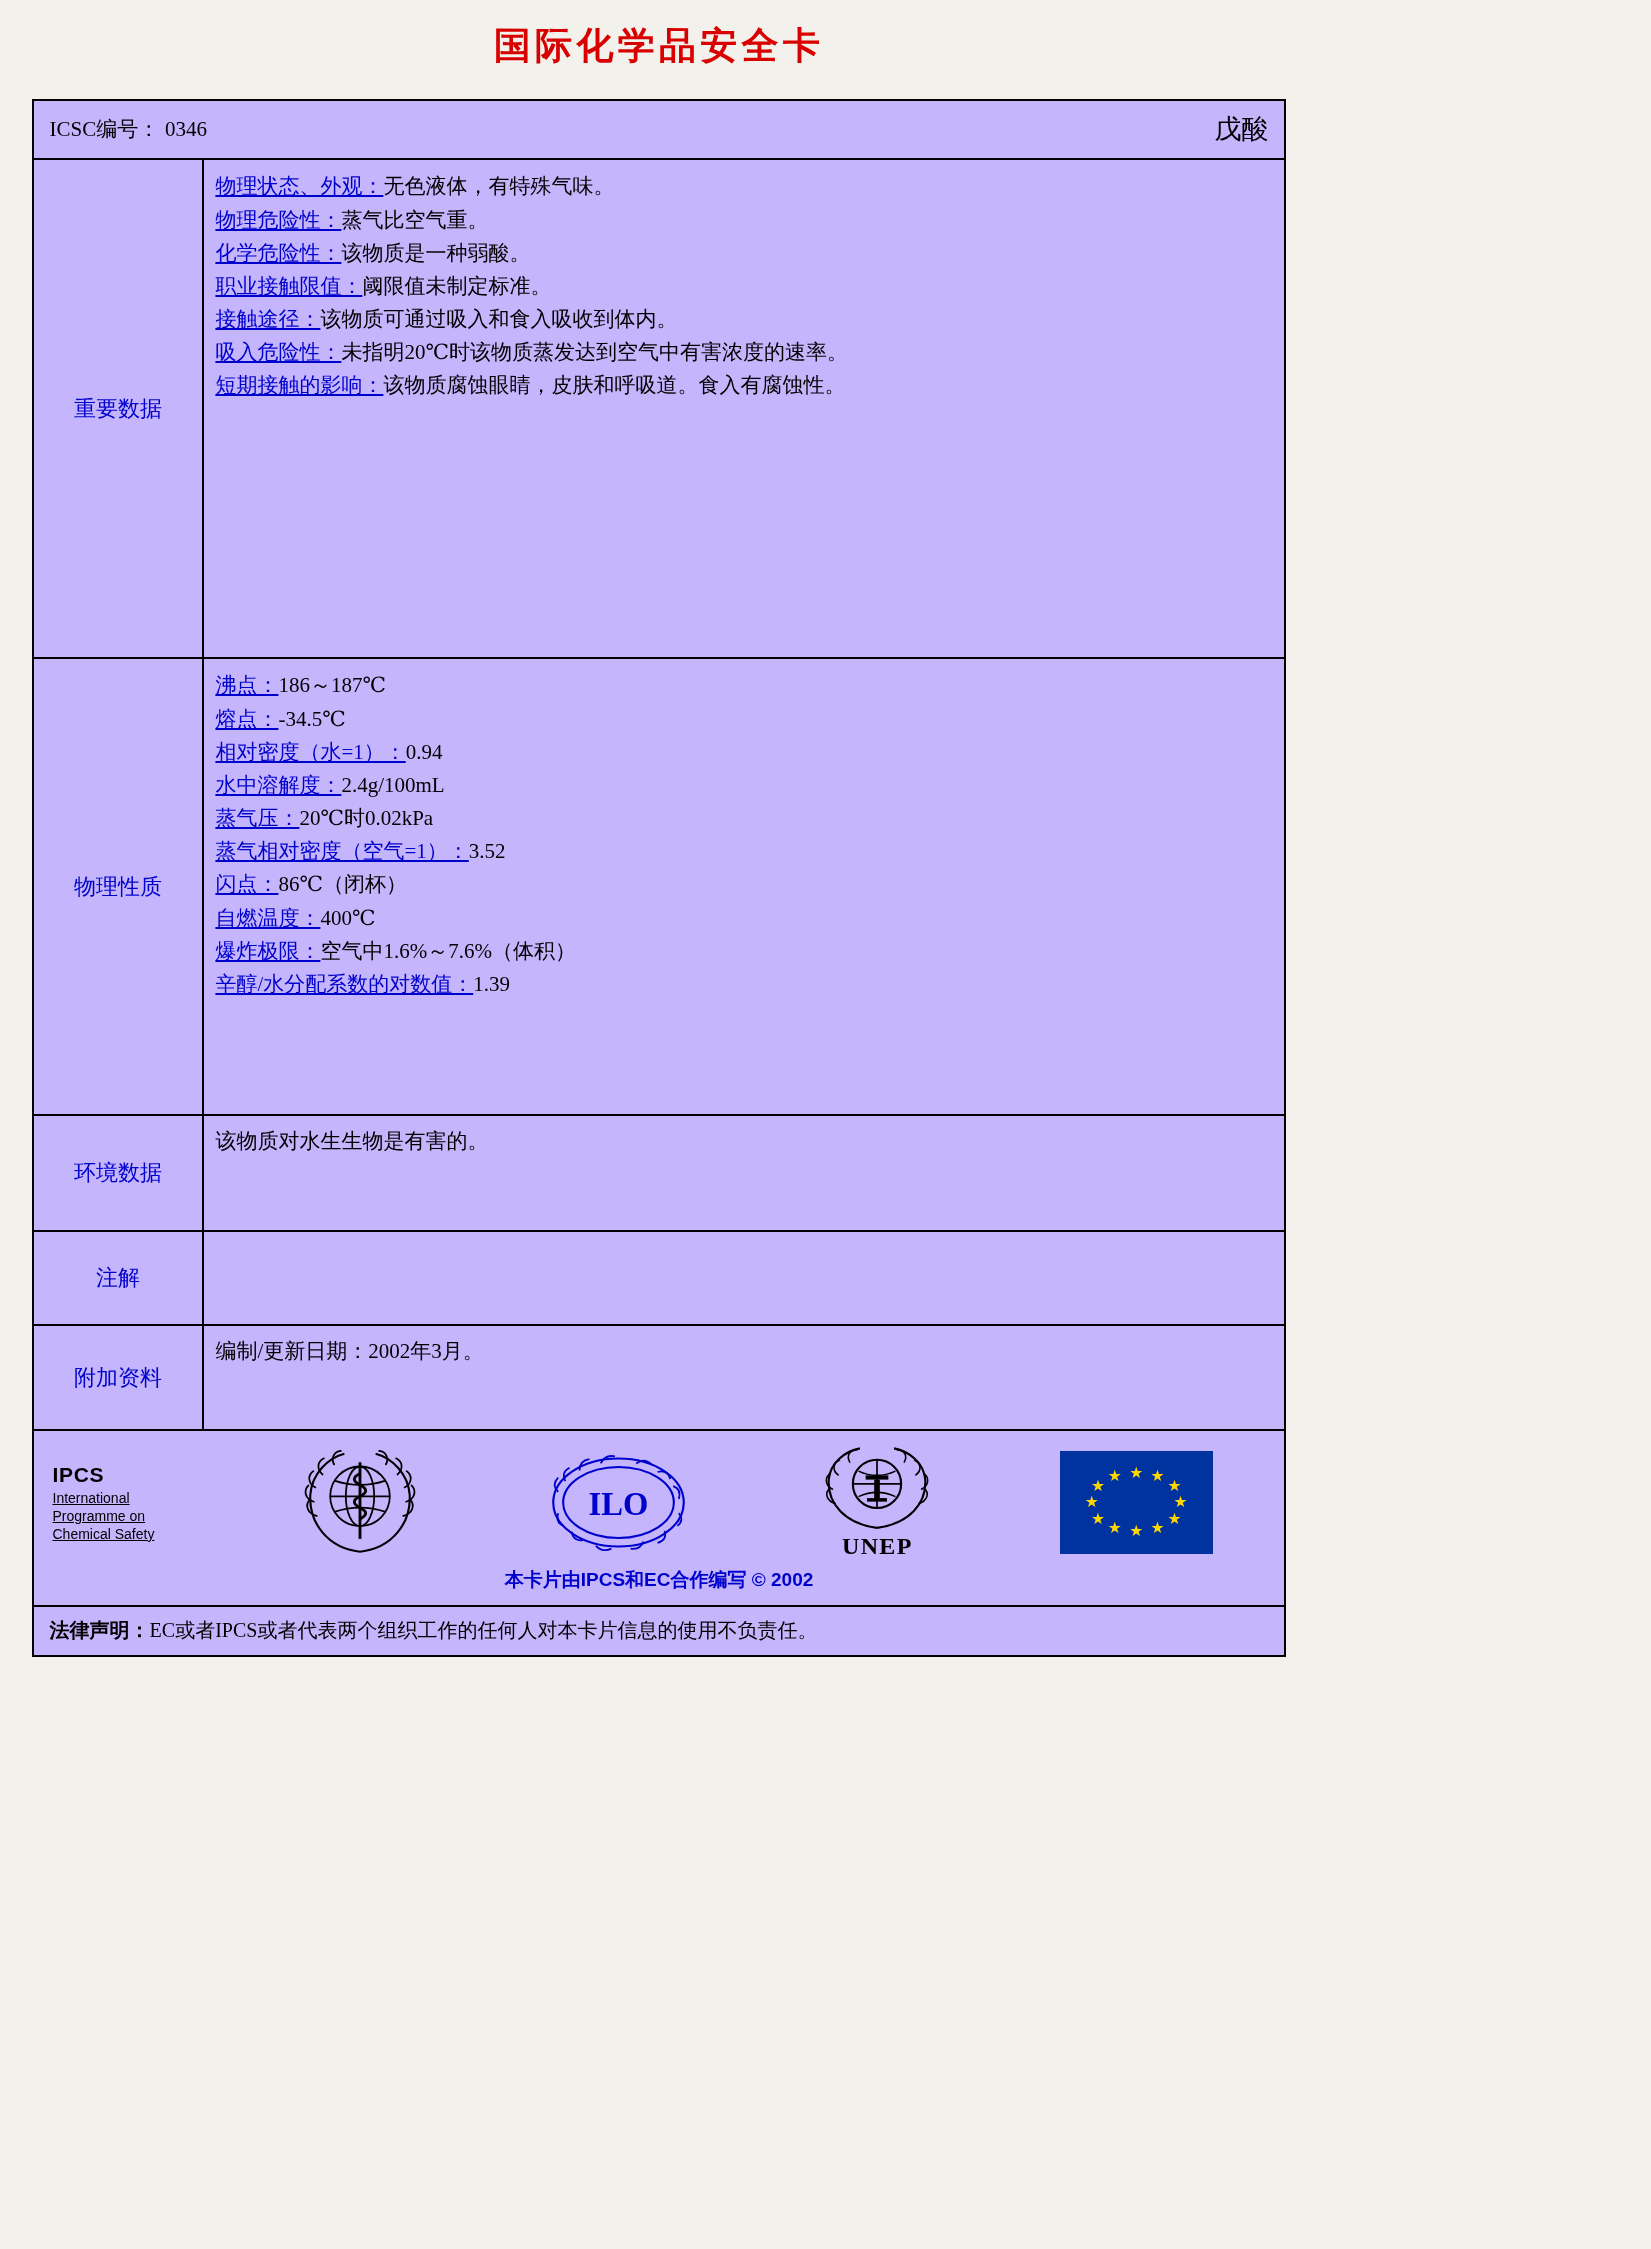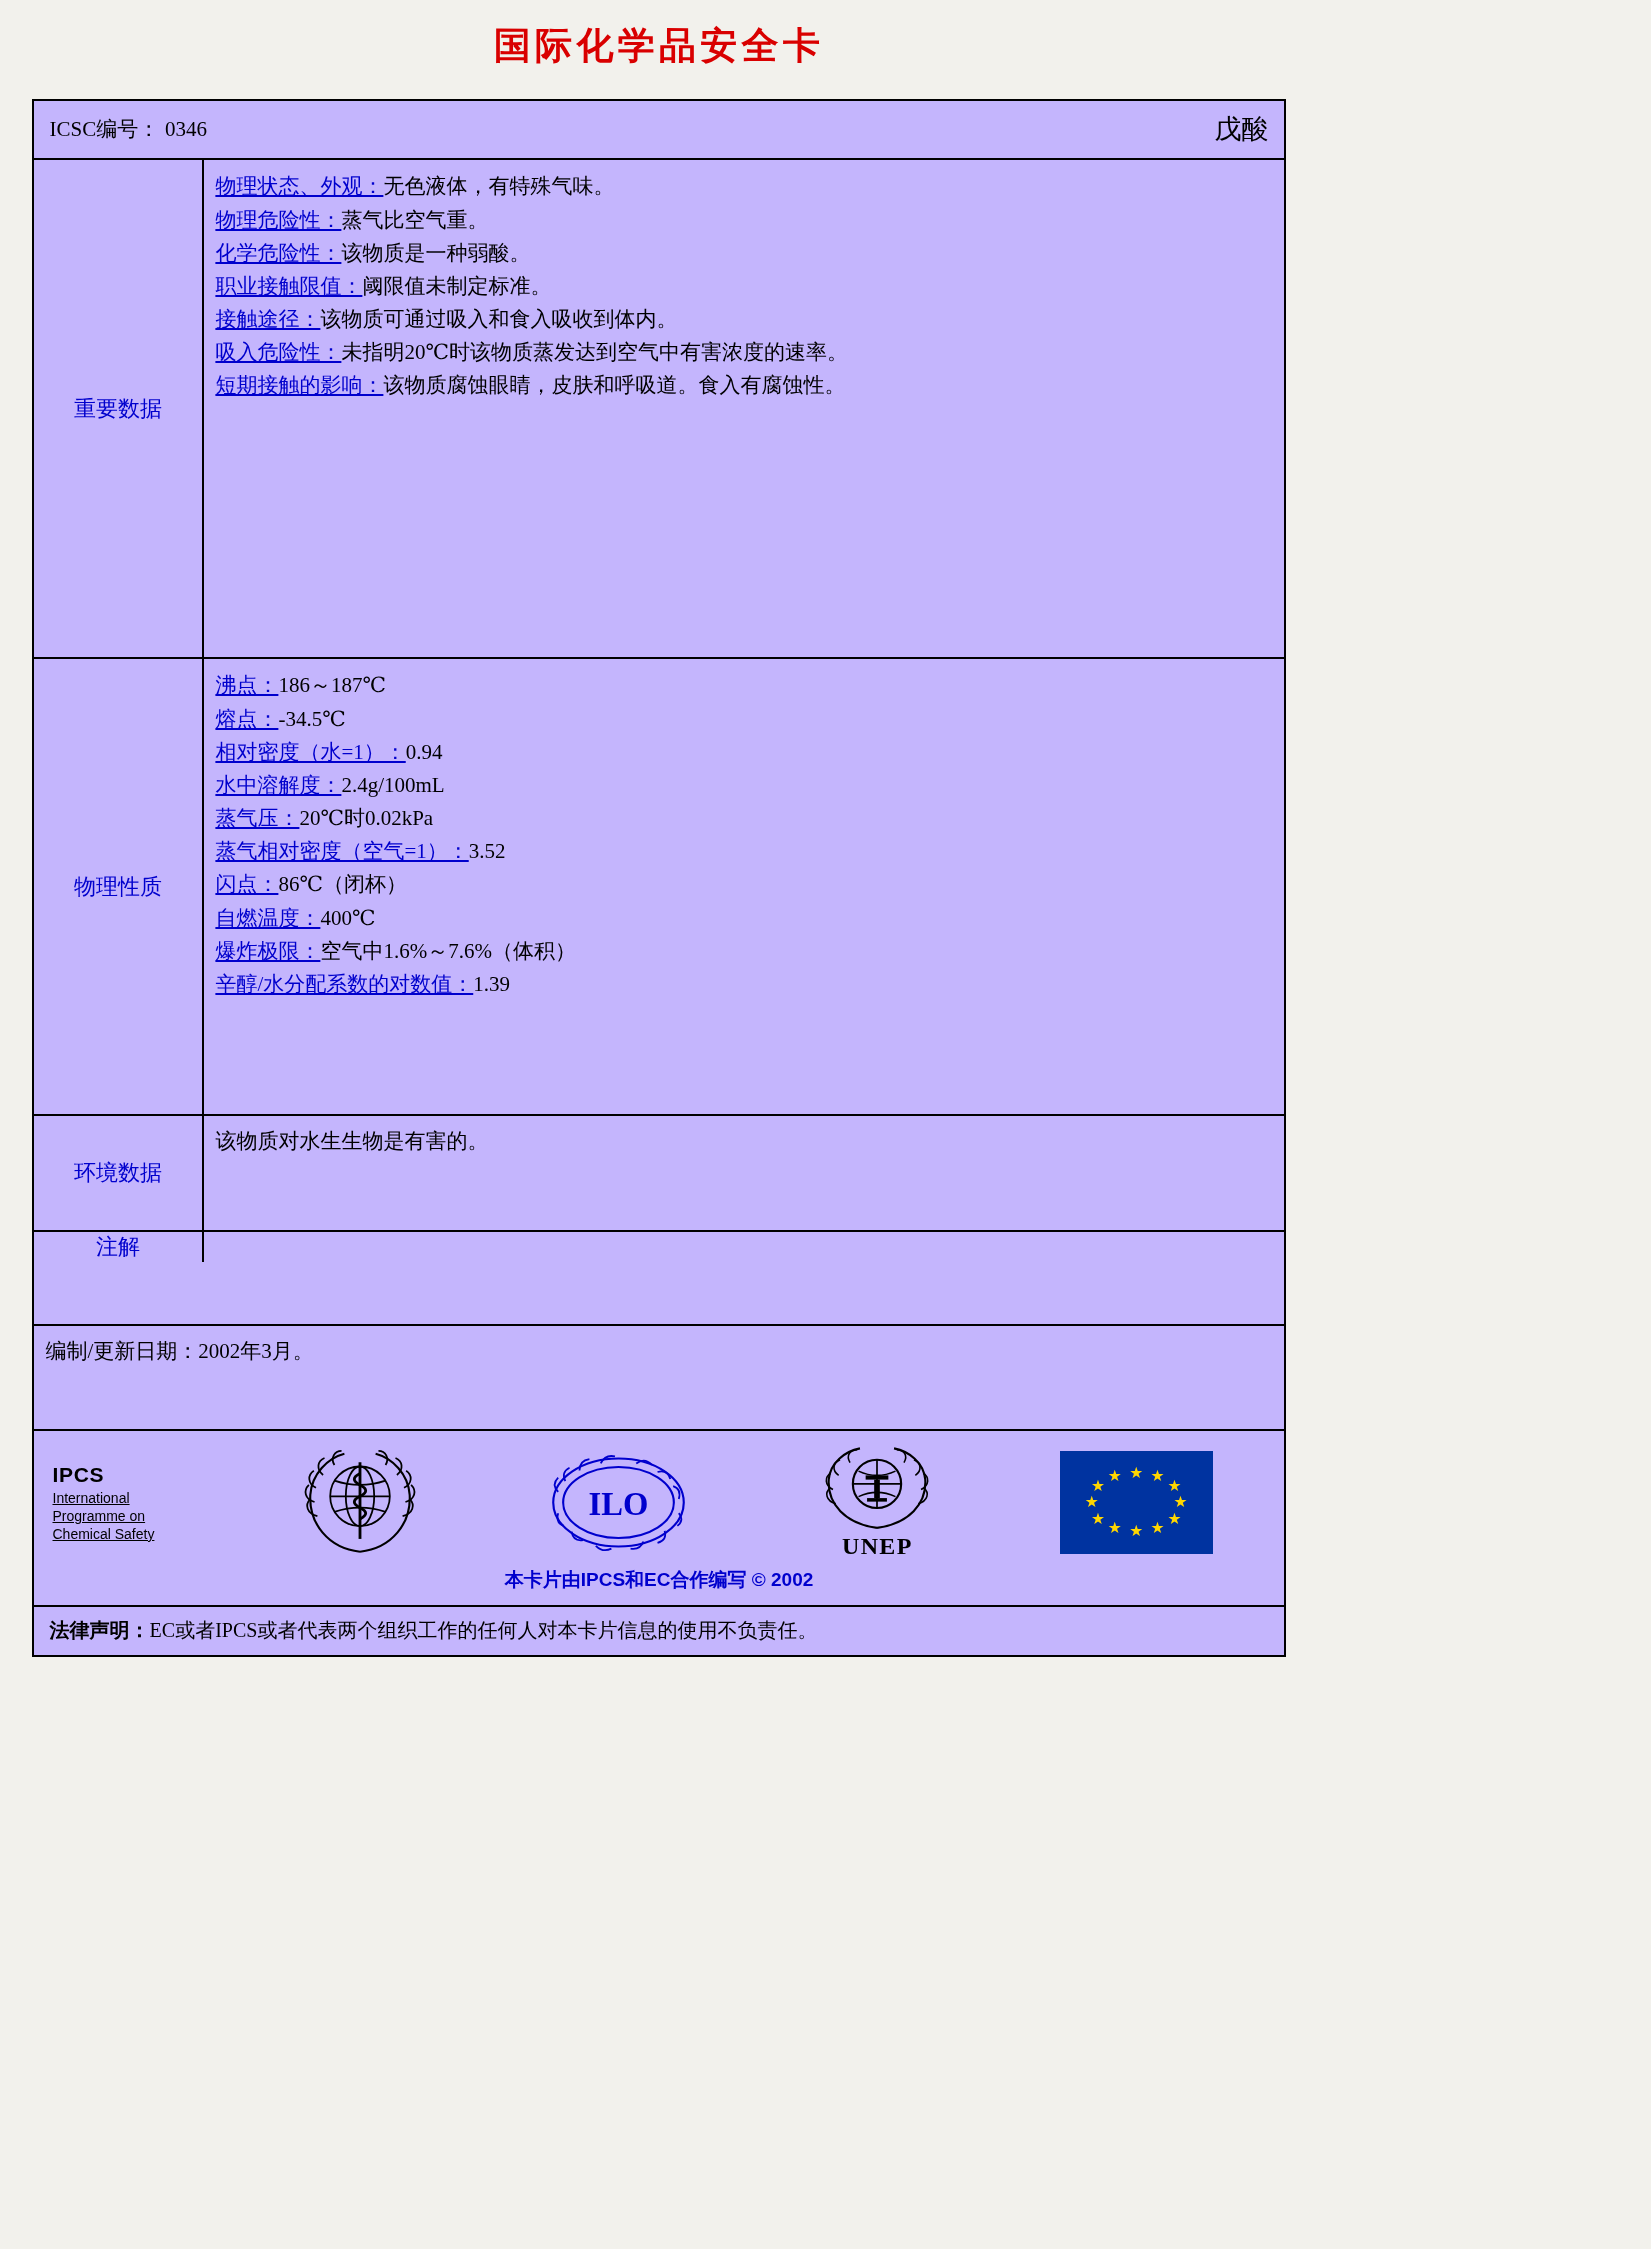--- a/index.html
+++ b/index.html
@@ -82,21 +82,21 @@
   .k {
     color: #0000cd;
     text-decoration: underline;
     text-underline-offset: 2.1px;
   }
   .v { color: #000; }
 
   .r-important { min-height: 497px; }
   .r-physical  { min-height: 455px; }
   .r-env       { min-height: 114px; }
-  .r-notes     { min-height: 92px; flex-direction: column; }
+  .r-notes     { min-height: 92px; }
   .r-extra     { min-height: 103px; }
 
   .plain {
     font-size: 21px;
     line-height: 1.5;
     color: #000;
   }
 
   
   .footer-row {
@@ -242,20 +242,21 @@
     </div>
 
     <div class="row r-notes">
       <div class="lbl-cell">注解</div>
       <div class="body-cell">
         <div class="plain"></div>
       </div>
     </div>
 
     <div class="row r-extra">
+      <div class="lbl-cell">附加资料</div>
       <div class="body-cell">
         <div class="plain">编制/更新日期：2002年3月。</div>
       </div>
     </div>
 
     <div class="footer-row">
       <div class="logos">
 
         <div class="ipcs-block">
           <div class="ipcs-title">IPCS</div>

